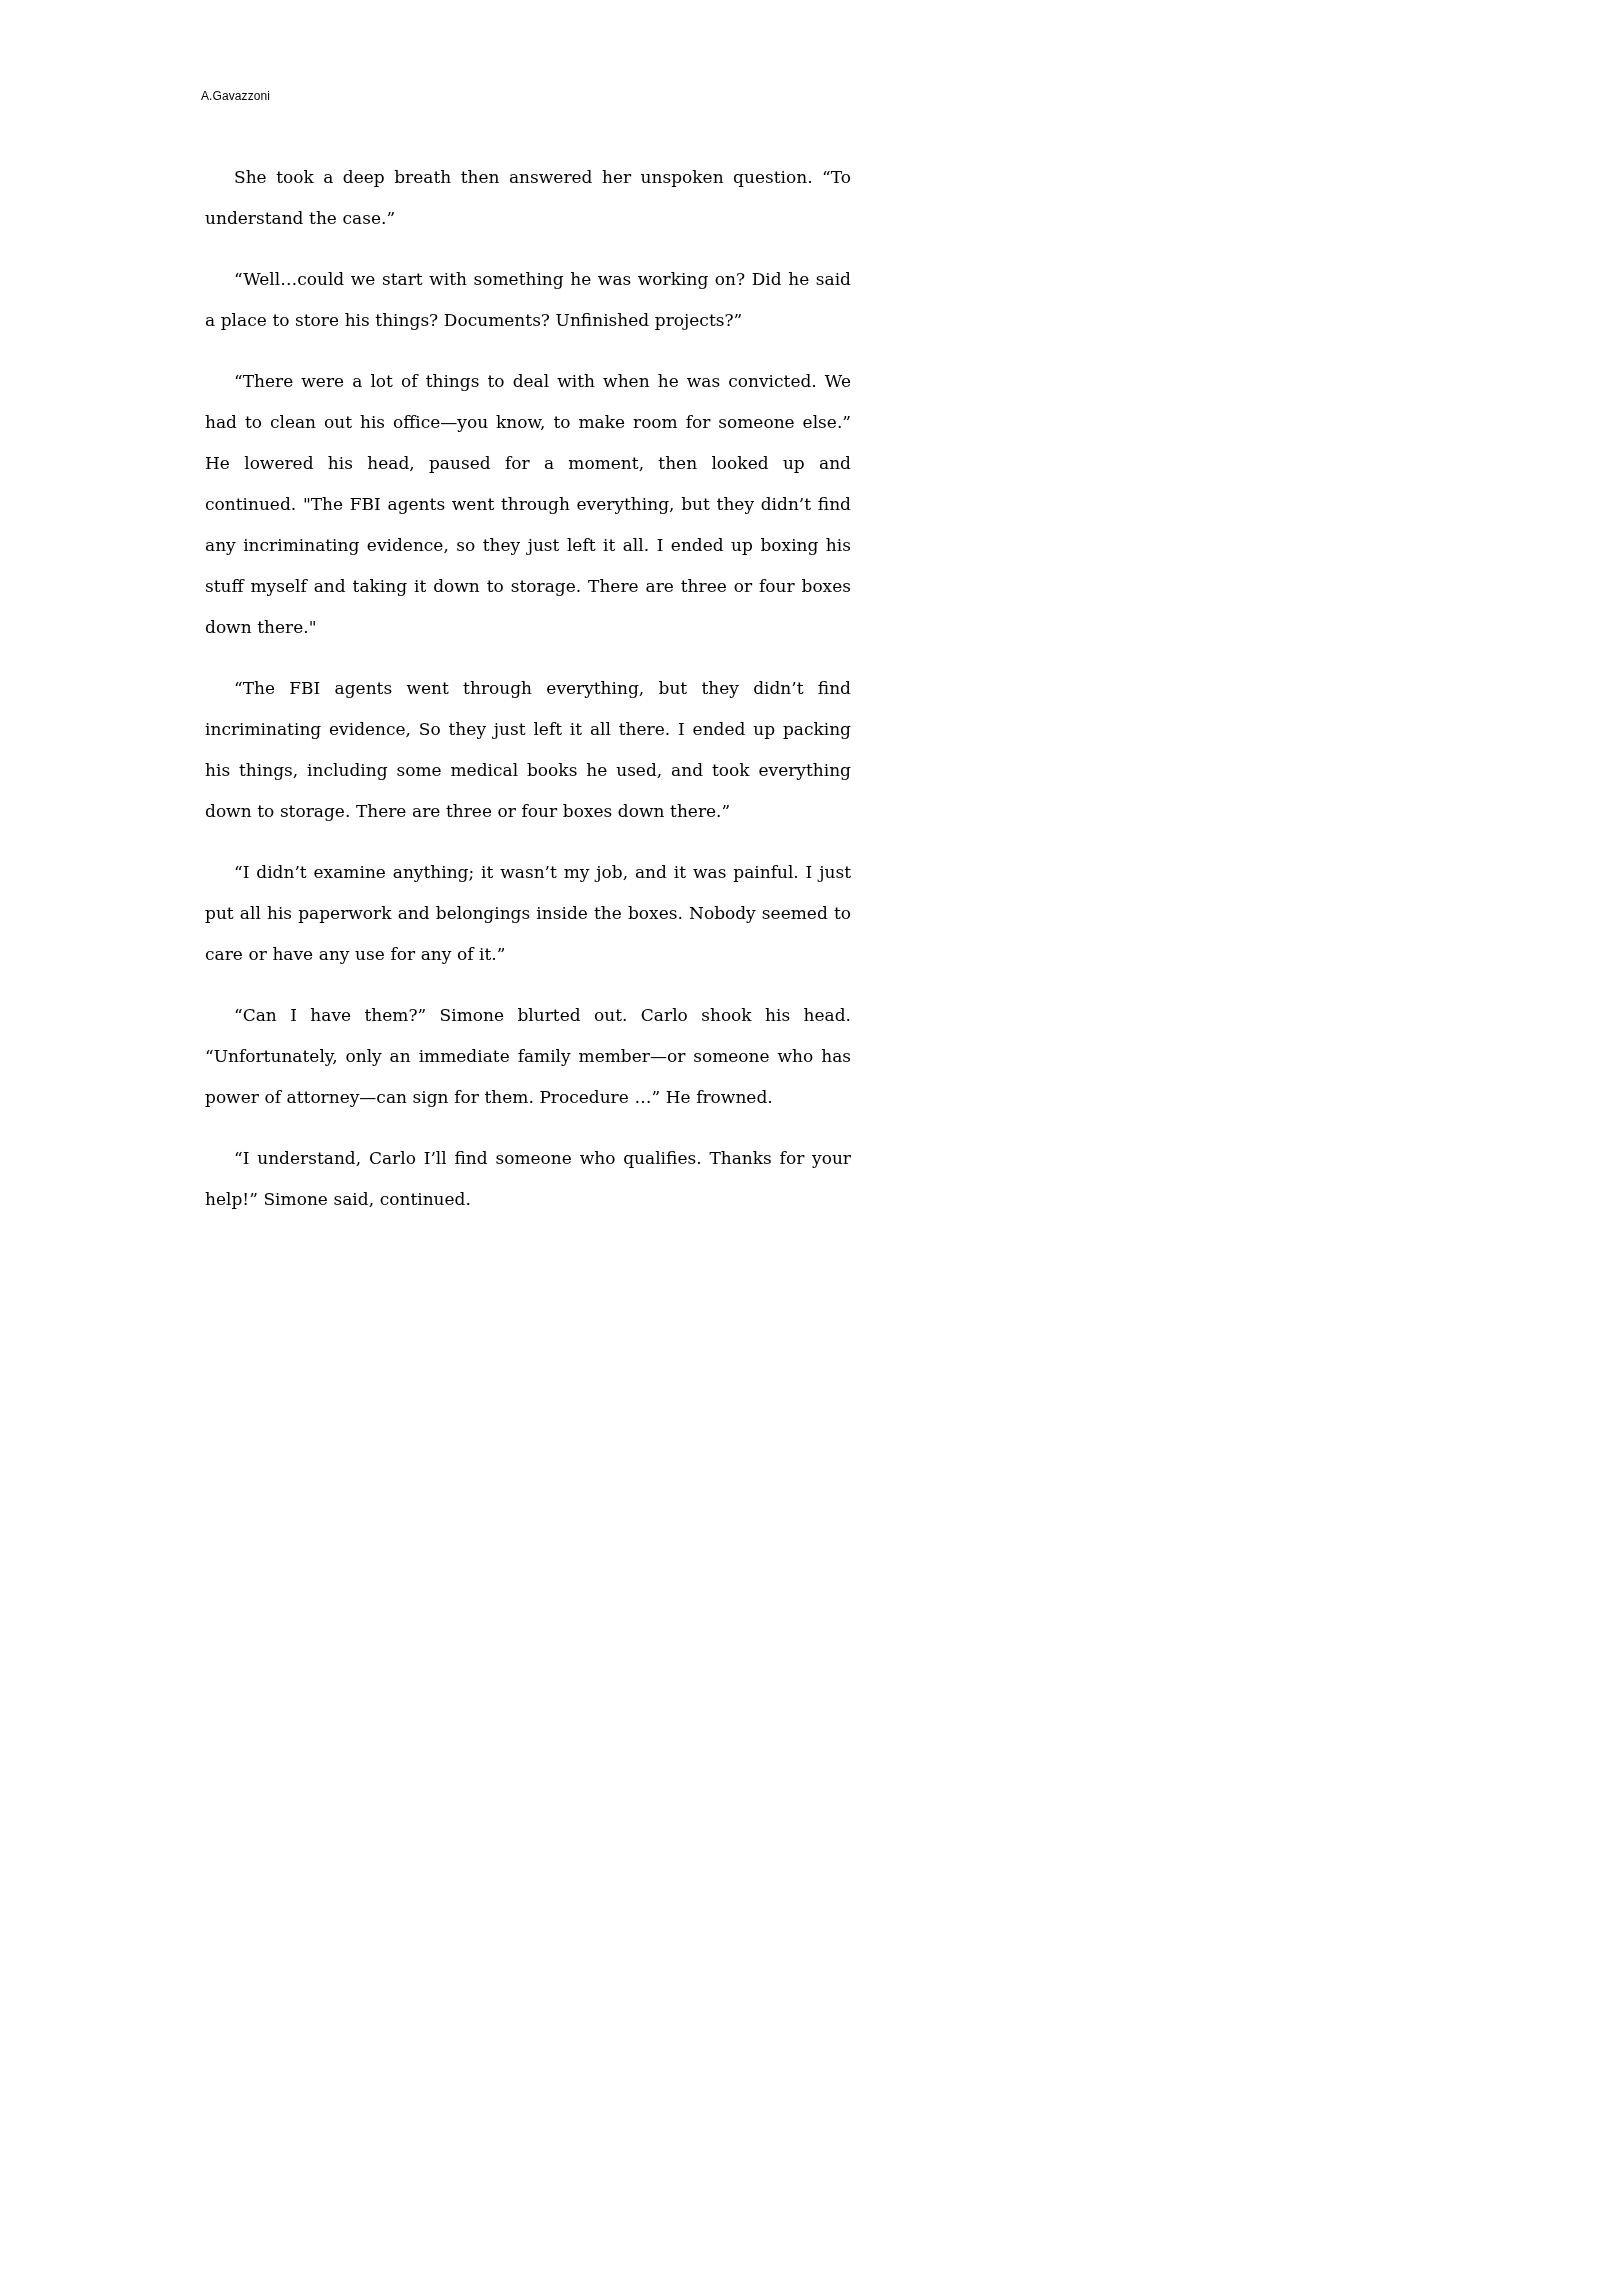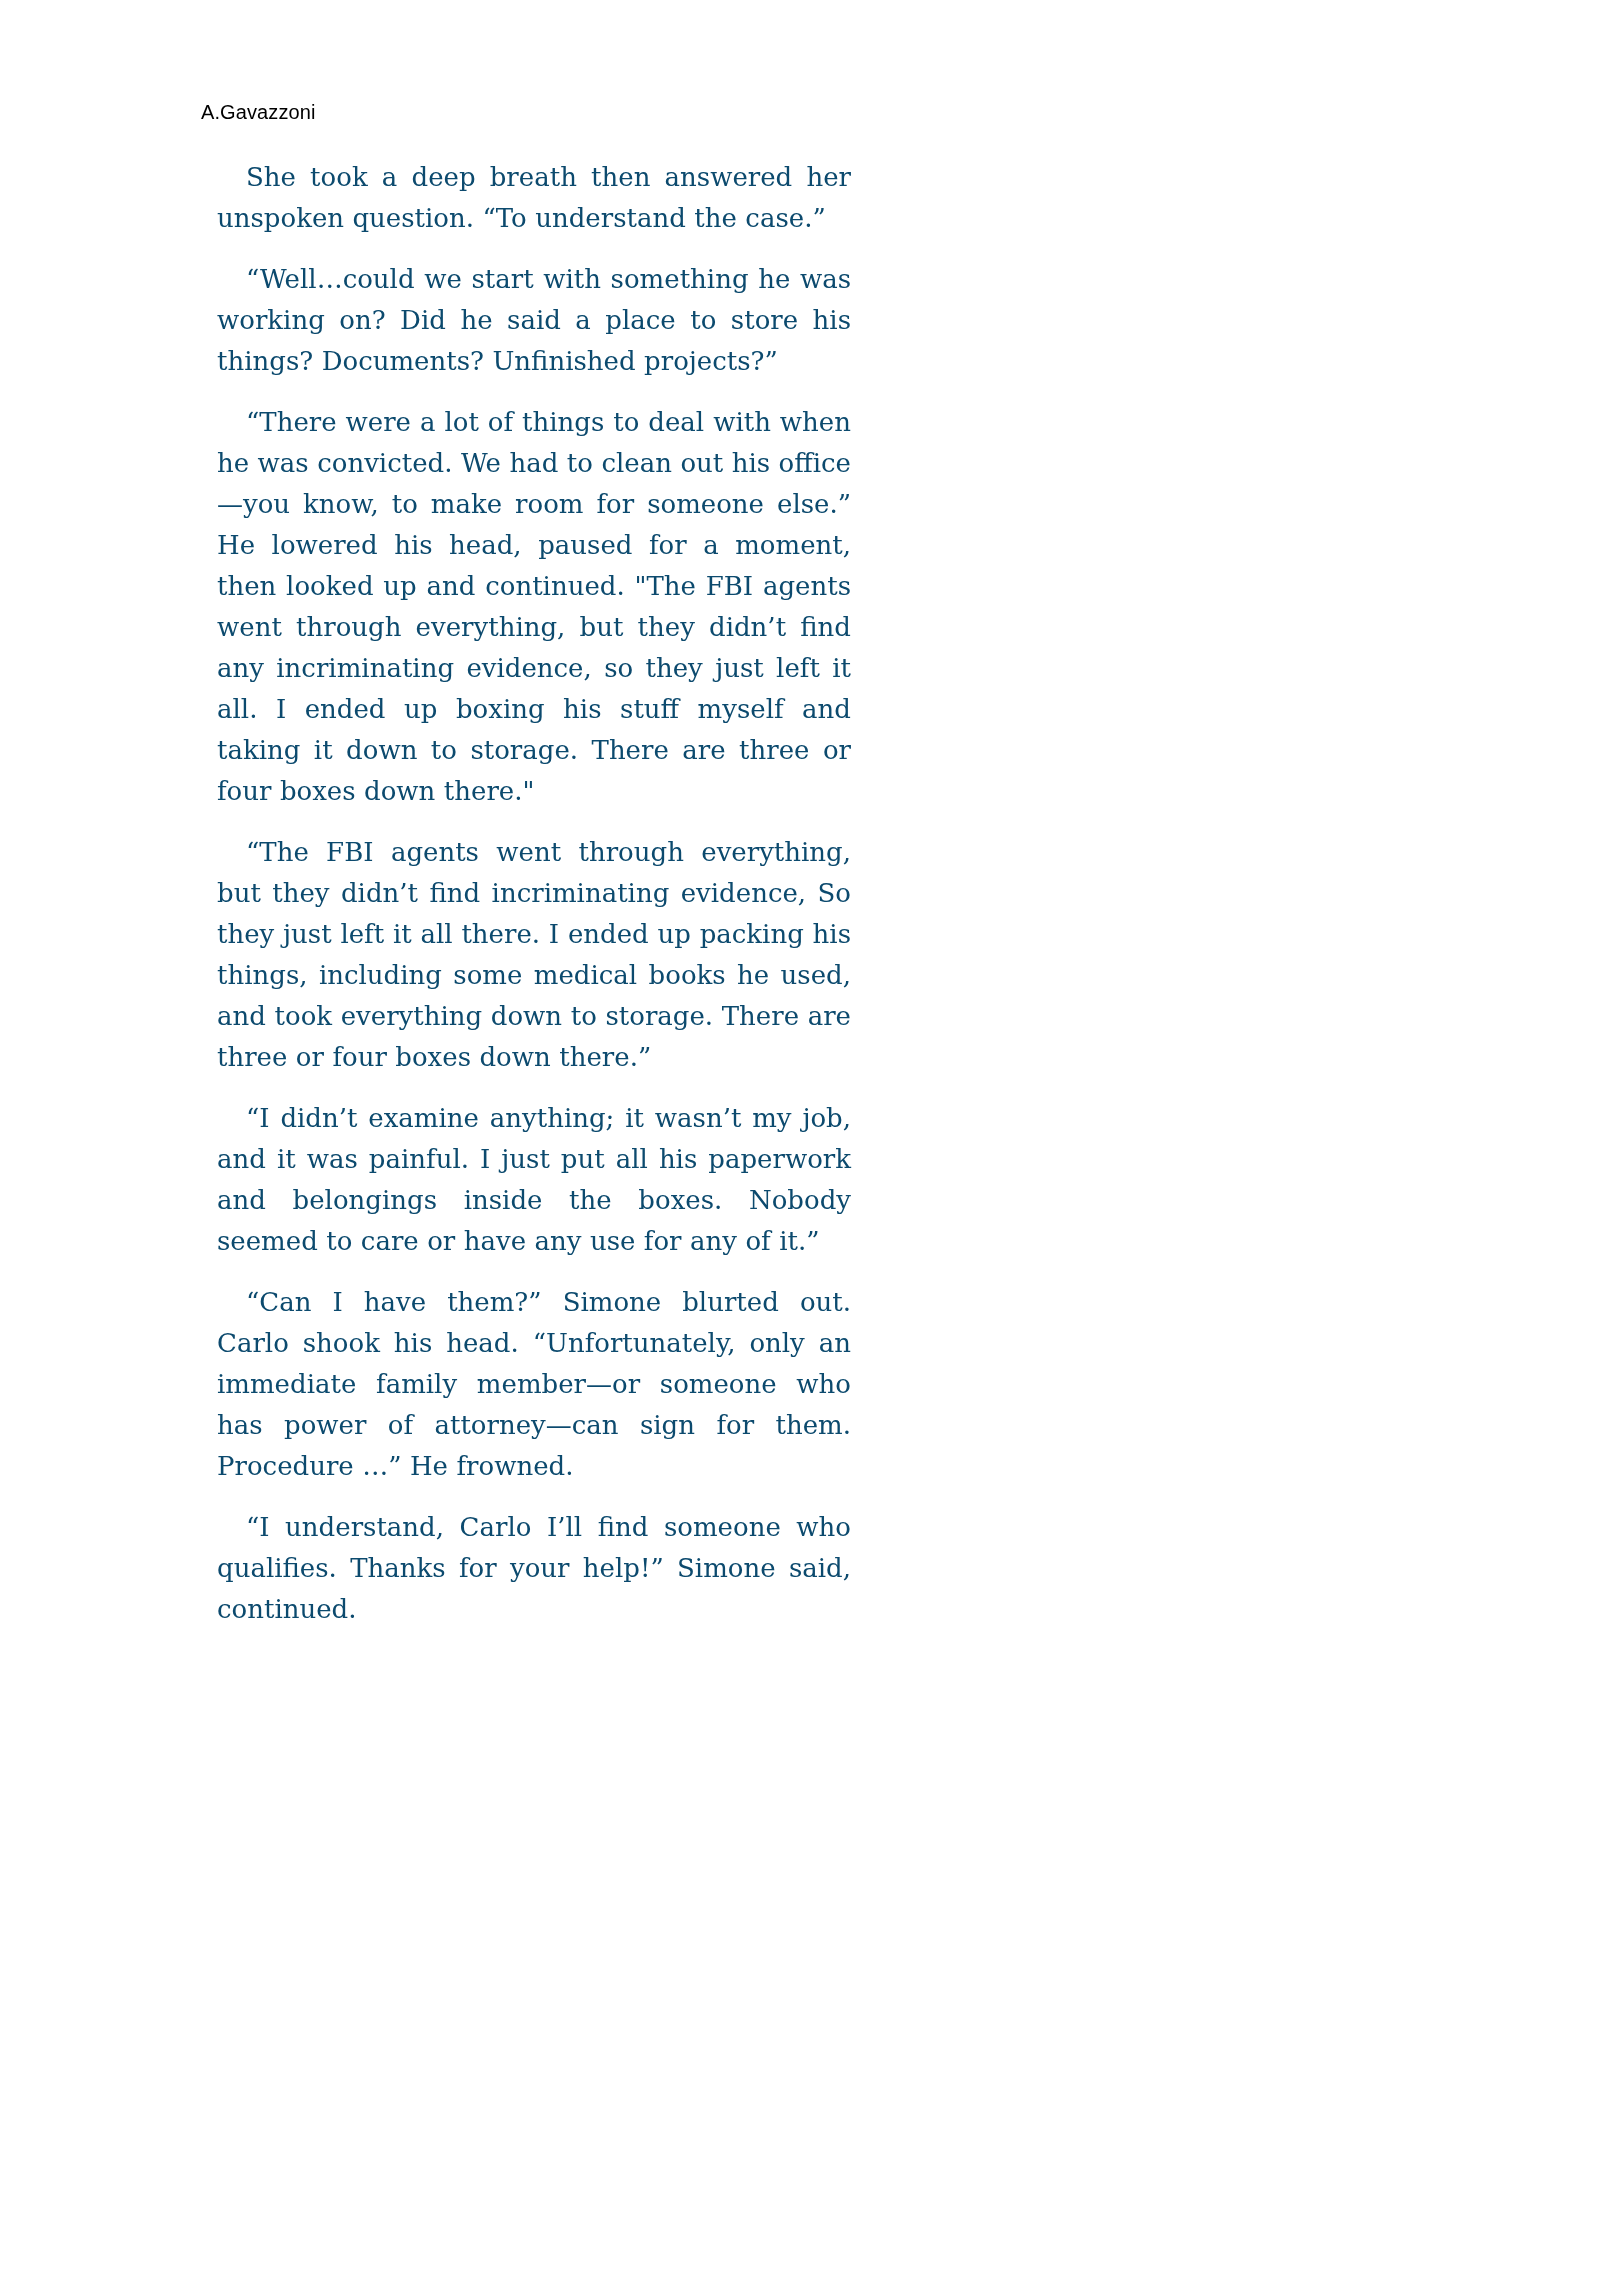--- a/index.html
+++ b/index.html
@@ -17,45 +17,44 @@
     overflow: hidden;
     box-sizing: border-box;
   }
 
   
   .running-head {
     position: absolute;
     left: 201px;
     top: 90px;
     font-family: "Liberation Sans", sans-serif;
-    font-size: 20px;
+    font-size: 12px;
     line-height: 1;
     color: #000000;
     letter-spacing: 0.1px;
     white-space: nowrap;
-    margin-top: 12px;
   }
 
   
   .body-block {
     position: absolute;
     left: 201px;
     top: 157px;
     width: 650px;
   }
 
   .para {
     font-family: "DejaVu Serif", "Liberation Serif", serif;
-    font-size: 26px;
+    font-size: 17px;
     line-height: 41px;
-    color: #0c4a6e;
+    color: #000000;
     text-align: justify;
     text-justify: inter-word;
     text-indent: 29px;
-    margin: 0 0 20px 16px;
+    margin: 0 0 20px 4px;
     -webkit-font-smoothing: antialiased;
     hyphens: none;
     word-spacing: 0.2px;
   }
 
   .para:last-child {
     margin-bottom: 0;
   }
 </style>
 </head>

